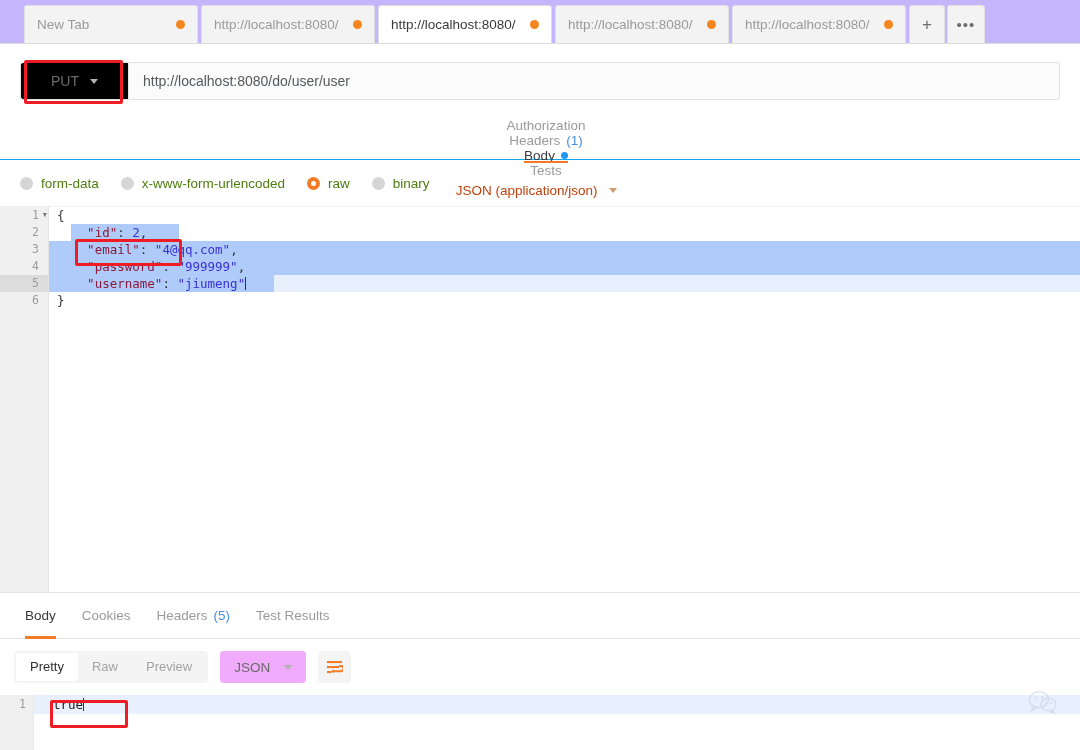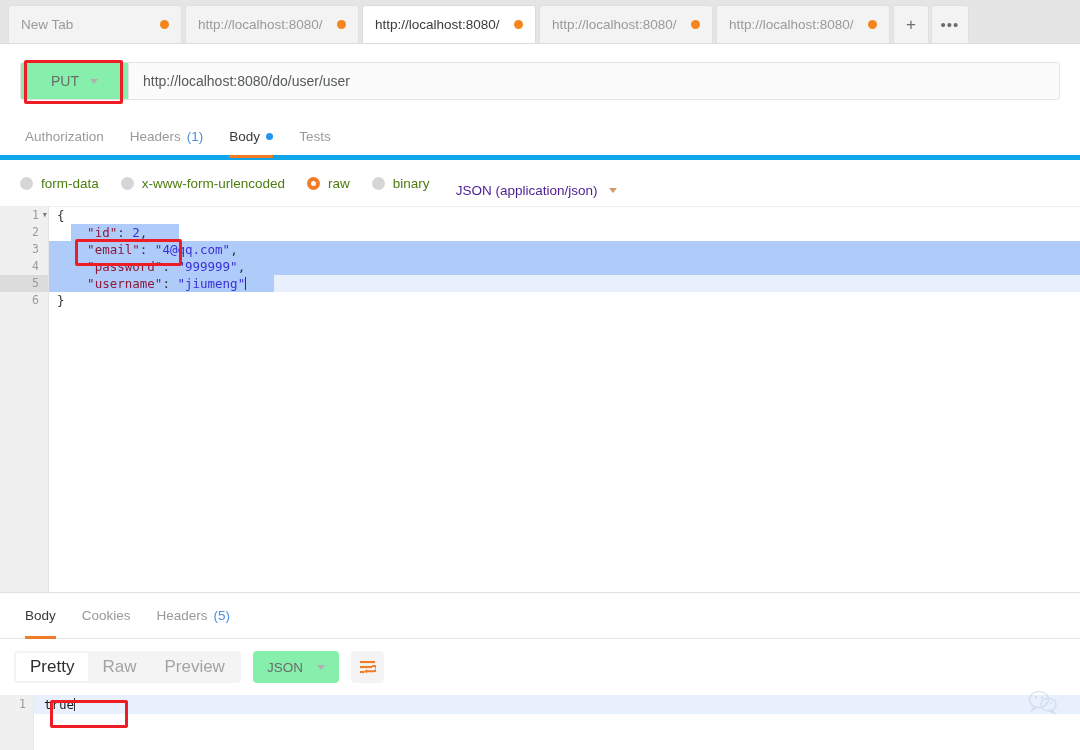--- a/index.html
+++ b/index.html
@@ -7,24 +7,24 @@
     width: 1080px; height: 750px;
     background: #ffffff;
     font-family: "Liberation Sans", sans-serif;
     overflow: hidden;
   }
   body { position: relative; }
 
   
   #tabbar {
     position: absolute; left: 0; top: 0; width: 1080px; height: 44px;
-    background: #e5e5e5;
+    background: #c4b5fd;
     border-bottom: 1px solid #dcdcdc;
     display: flex; align-items: flex-end;
-    padding-left: 8px;
+    padding-left: 24px;
   }
   .tab {
     height: 38px; width: 174px;
     background: #f3f3f3;
     border: 1px solid #e0e0e0;
     border-bottom: none;
     border-radius: 3px 3px 0 0;
     display: flex; align-items: center;
     padding: 0 12px;
     margin-right: 3px;
@@ -57,21 +57,21 @@
     position: absolute; left: 0; top: 44px; width: 1080px; height: 74px;
     background: #ffffff;
     display: flex; align-items: center;
     padding: 0 20px;
   }
   #method-wrap {
     position: relative; flex: 0 0 auto;
   }
   #method {
     width: 108px; height: 38px;
-    background: #86efac;
+    background: #000000;
     border: 1px solid #e3e3e3;
     border-right: none;
     border-radius: 3px 0 0 3px;
     display: flex; align-items: center; justify-content: center;
     gap: 11px;
     font-size: 14px; color: #6b6b6b;
   }
   .caret {
     width: 0; height: 0;
     border-left: 4.5px solid transparent;
@@ -84,23 +84,24 @@
     border: 1px solid #e3e3e3;
     border-radius: 0 3px 3px 0;
     display: flex; align-items: center;
     padding-left: 14px;
     font-size: 14px; color: #55595c;
   }
 
   
   #reqtabs {
     position: absolute; left: 0; top: 118px; width: 1080px; height: 42px;
-    border-bottom: 5px solid #0ea5e9;
+    border-bottom: 1px solid #0ea5e9;
     display: flex; align-items: center;
     padding-left: 12px;
+    flex-direction: column;
   }
   .rtab {
     height: 42px; padding: 0 13px;
     display: flex; align-items: center; gap: 6px;
     font-size: 13.5px; color: #9a9a9a;
     position: relative;
   }
   .rtab.active { color: #3a3a3a; }
   .rtab.active::after {
     content: ""; position: absolute; left: 13px; right: 13px; bottom: 0;
@@ -125,21 +126,21 @@
     background: #d6d6d6; flex: 0 0 auto;
     position: relative;
   }
   .radio.sel { background: #f07c28; }
   .radio.sel::after {
     content: ""; position: absolute; left: 4px; top: 4px;
     width: 5px; height: 5px; border-radius: 50%; background: #ffffff;
   }
   #ctype {
     display: flex; align-items: center; gap: 12px;
-    font-size: 13.5px; color: #4c1d95;
+    font-size: 13.5px; color: #c2410c;
     margin-left: 4px;
     margin-top: 15px;
   }
   #ctype .caret { border-top-color: #d39a6a; }
 
   
   #editor {
     position: absolute; left: 0; top: 206px; width: 1080px; height: 386px;
     background: #ffffff;
     border-top: 1px solid #eeeeee;
@@ -208,43 +209,43 @@
     position: absolute; left: 0; top: 639px; width: 1080px; height: 56px;
     display: flex; align-items: center;
     padding-left: 14px; gap: 12px;
   }
   #segctl {
     display: flex; background: #f4f4f4; border-radius: 4px; height: 32px;
     align-items: center; padding: 0 2px;
   }
   .seg {
     padding: 0 14px; height: 28px; line-height: 28px;
-    font-size: 17px; color: #a3a3a3; border-radius: 3px;
+    font-size: 13px; color: #a3a3a3; border-radius: 3px;
   }
   .seg.active { color: #2e2e2e; background: #ffffff; }
   #fmtsel {
     display: flex; align-items: center; gap: 14px;
-    background: #86efac; border-radius: 4px; height: 32px;
+    background: #f0abfc; border-radius: 4px; height: 32px;
     padding: 0 14px;
     font-size: 13.5px; color: #6b6b6b;
   }
   #wrapbtn {
     width: 33px; height: 32px; background: #f4f4f4; border-radius: 4px;
     display: flex; align-items: center; justify-content: center;
   }
 
   #respeditor {
     position: absolute; left: 0; top: 695px; width: 1080px; height: 55px;
     background: #ffffff;
     overflow: hidden;
   }
   #respeditor .gutter { width: 34px; background: #f0f0f0; border-right: 1px solid #e8e8e8;}
   #respeditor .gnum { padding-right: 7px; height: 19px; line-height: 19px; }
   #respeditor .codearea { left: 34px; }
-  #respeditor .cline { height: 19px; line-height: 19px; padding-left: 10px; font-size: 12.5px; }
+  #respeditor .cline { height: 19px; line-height: 19px; padding-left: 19px; font-size: 12.5px; }
   #respeditor .cline.active { background: #e8f0fe; }
   .k-bool { color: #1a1a1a; }
 
   
   .redbox {
     position: absolute;
     border: 3px solid #ee1c25;
     border-radius: 2px;
     z-index: 40;
     pointer-events: none;
@@ -372,20 +373,23 @@
   <div class="rtab active">
     <span>Body</span>
   </div>
   <div class="rtab">
     <span>Cookies</span>
   </div>
   <div class="rtab">
     <span>Headers</span>
     <span class="count">(5)</span>
   </div>
+  <div class="rtab">
+    <span>Test Results</span>
+  </div>
 </div>
 
 <div id="resptoolbar">
   <div id="segctl">
     <div class="seg active">Pretty</div>
     <div class="seg">Raw</div>
     <div class="seg">Preview</div>
   </div>
   <div id="fmtsel">
     <span>JSON</span>

